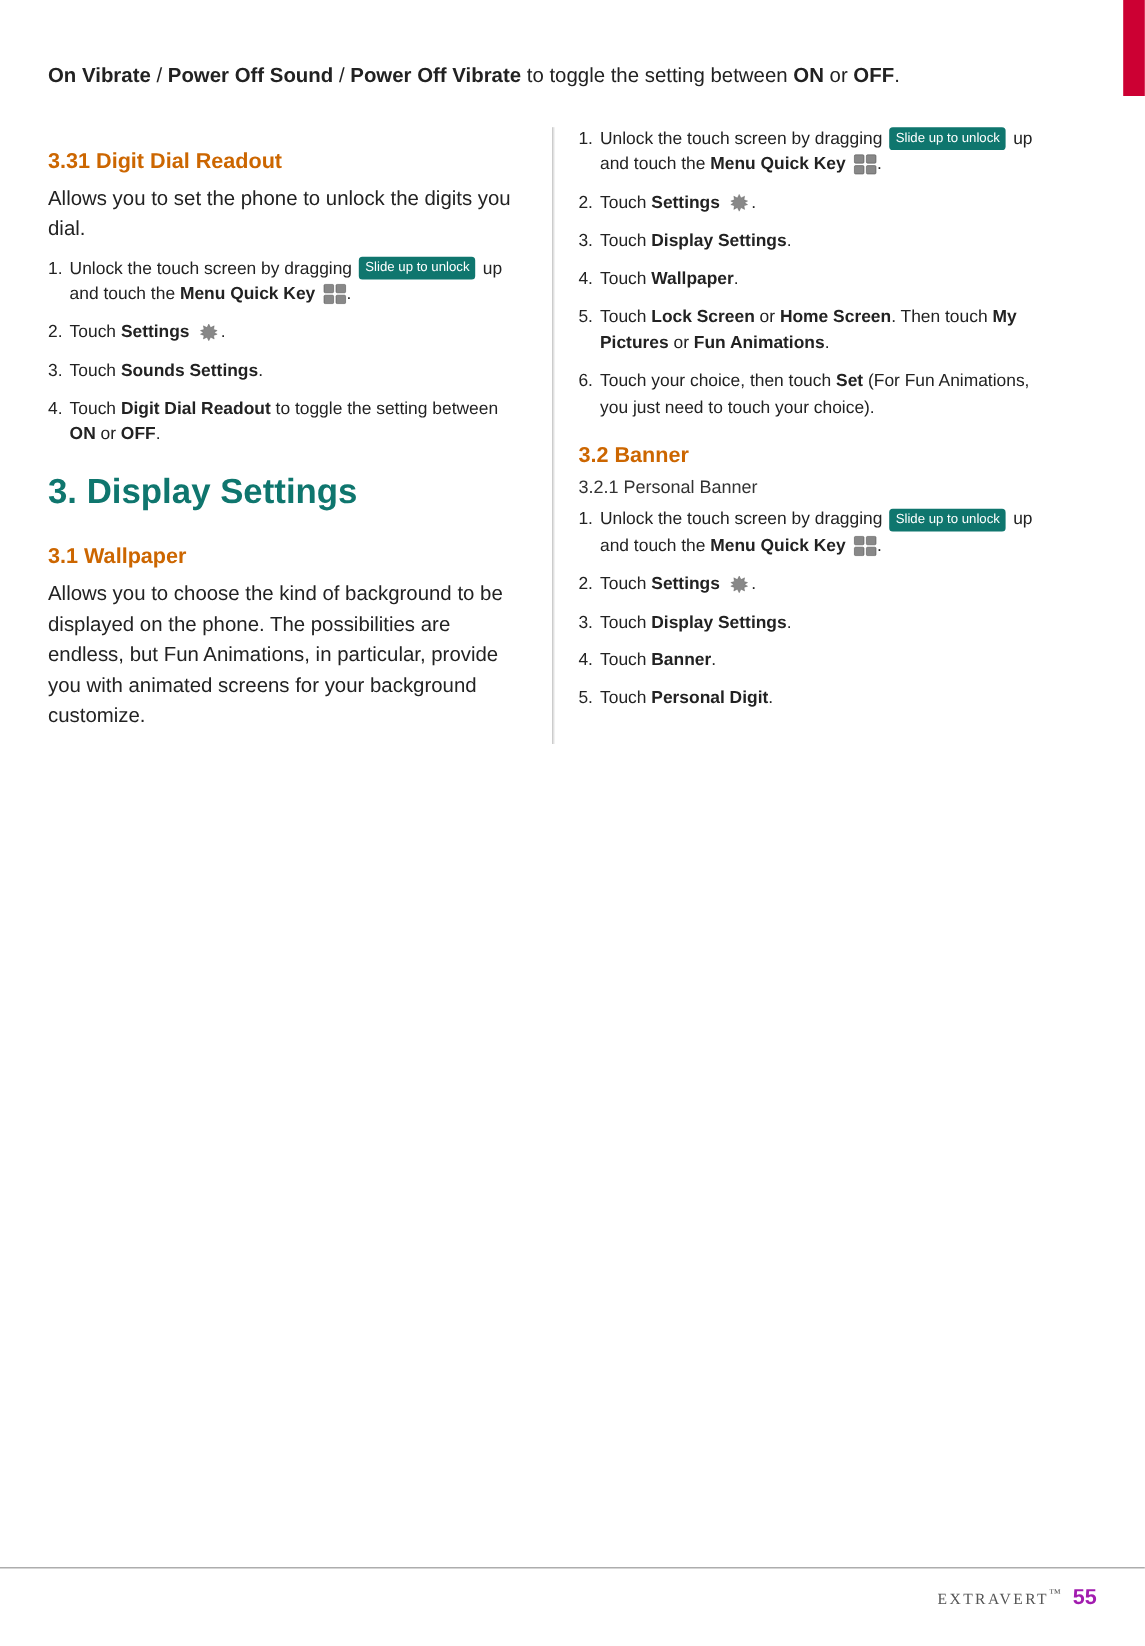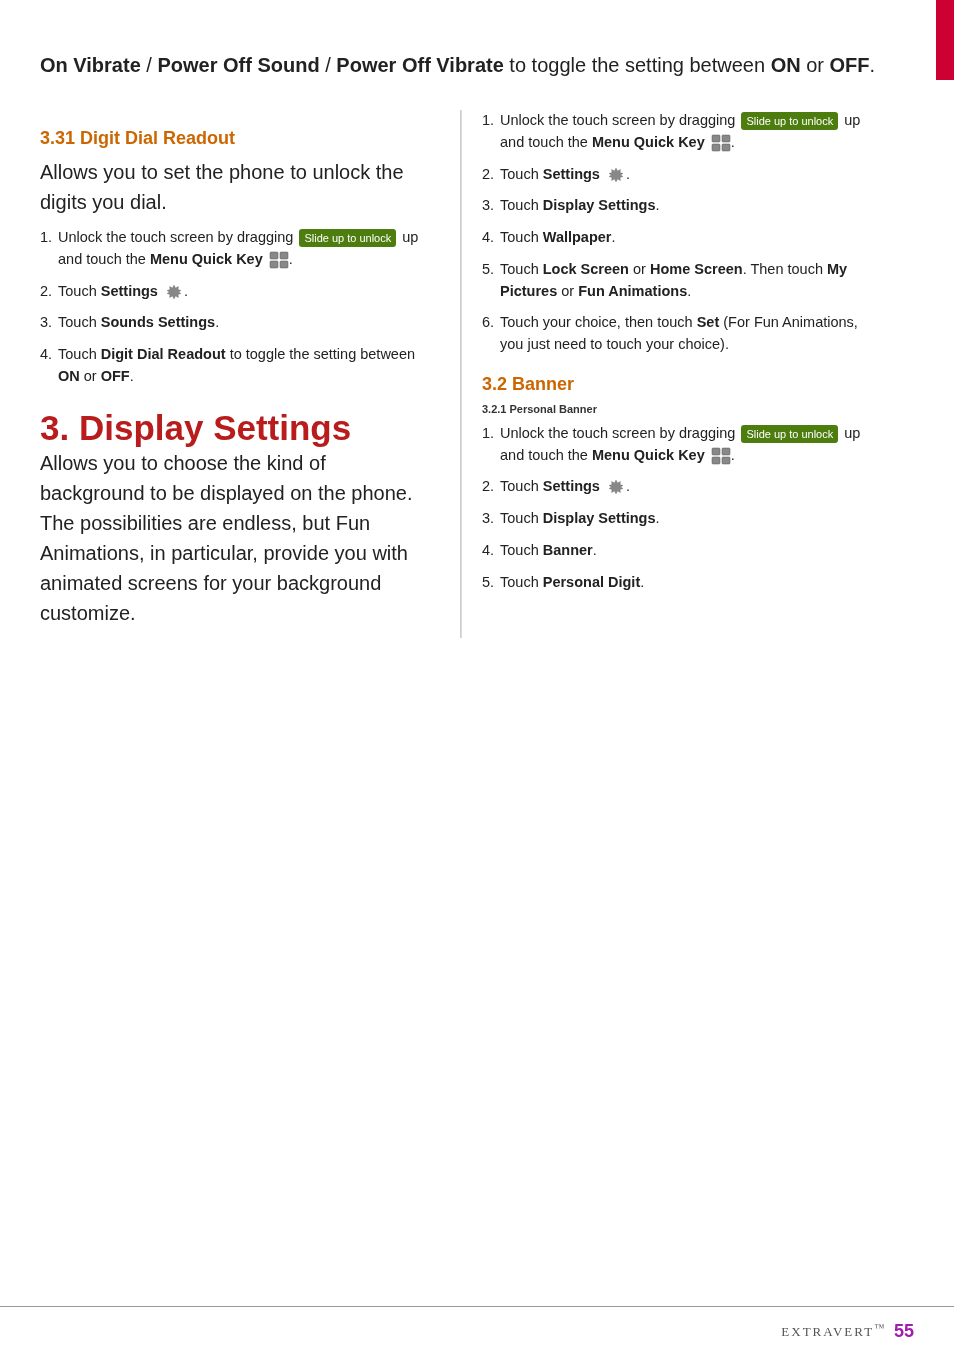--- a/index.html
+++ b/index.html
@@ -44,45 +44,45 @@
     }
 
     .col-right {
       width: 420px;
       padding-left: 20px;
       border-left: 1px solid #ddd;
     }
 
     
     .section-heading-large {
-      font-size: 35px;
+      font-size: 29px;
       font-weight: bold;
-      color: #b91c1c;
-      margin-bottom: 0;
+      color: #0f766e;
+      margin-bottom: 26px;
       margin-top: 20px;
     }
 
     .section-heading-medium {
       font-size: 18px;
       font-weight: bold;
       color: #cc6600;
       margin-bottom: 8px;
       margin-top: 18px;
     }
 
     .section-heading-small {
-      font-size: 11px;
-      font-weight: bold;
+      font-size: 15px;
+      font-weight: normal;
       color: #333333;
       margin-bottom: 8px;
     }
 
     
     .body-text {
-      font-size: 20px;
+      font-size: 17px;
       line-height: 1.5;
       color: #222222;
       margin-bottom: 10px;
     }
 
     
     .numbered-list {
       list-style: none;
       margin: 0;
       padding: 0;
@@ -102,21 +102,21 @@
       top: 0;
     }
 
     .bold-text {
       font-weight: bold;
     }
 
     
     .slide-badge {
       display: inline-block;
-      background: #4d7c0f;
+      background: #0f766e;
       color: #ffffff;
       font-size: 11px;
       padding: 1px 5px;
       border-radius: 3px;
       vertical-align: middle;
       margin: 0 2px;
     }
 
     
     .menu-icon {
@@ -240,20 +240,21 @@
           Touch <span class="bold-text">Sounds Settings</span>.
         </li>
         <li>
           <span class="list-num">4.</span>
           Touch <span class="bold-text">Digit Dial Readout</span> to toggle the setting between <span class="bold-text">ON</span> or <span class="bold-text">OFF</span>.
         </li>
       </ol>
 
       <h2 class="section-heading-large">3. Display Settings</h2>
 
+      <h3 class="section-heading-medium">3.1 Wallpaper</h3>
       <p class="body-text">Allows you to choose the kind of background to be displayed on the phone. The possibilities are endless, but Fun Animations, in particular, provide you with animated screens for your background customize.</p>
 
     </div>
 
     <div class="col-divider"></div>
 
     <div class="col-right">
 
       <ol class="numbered-list" style="margin-top: 0;">
         <li>

